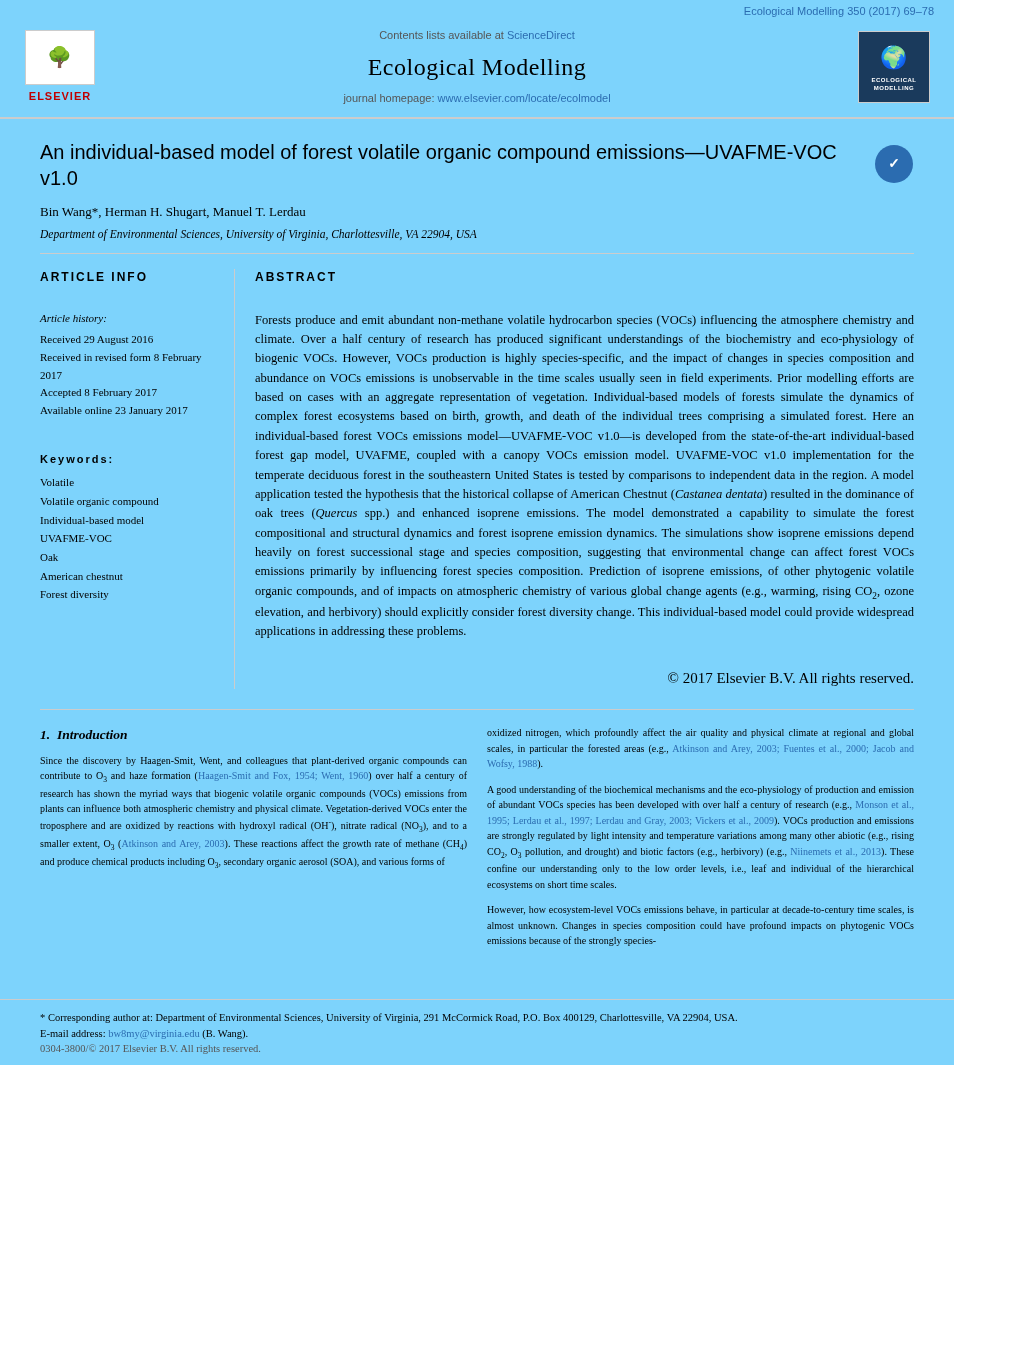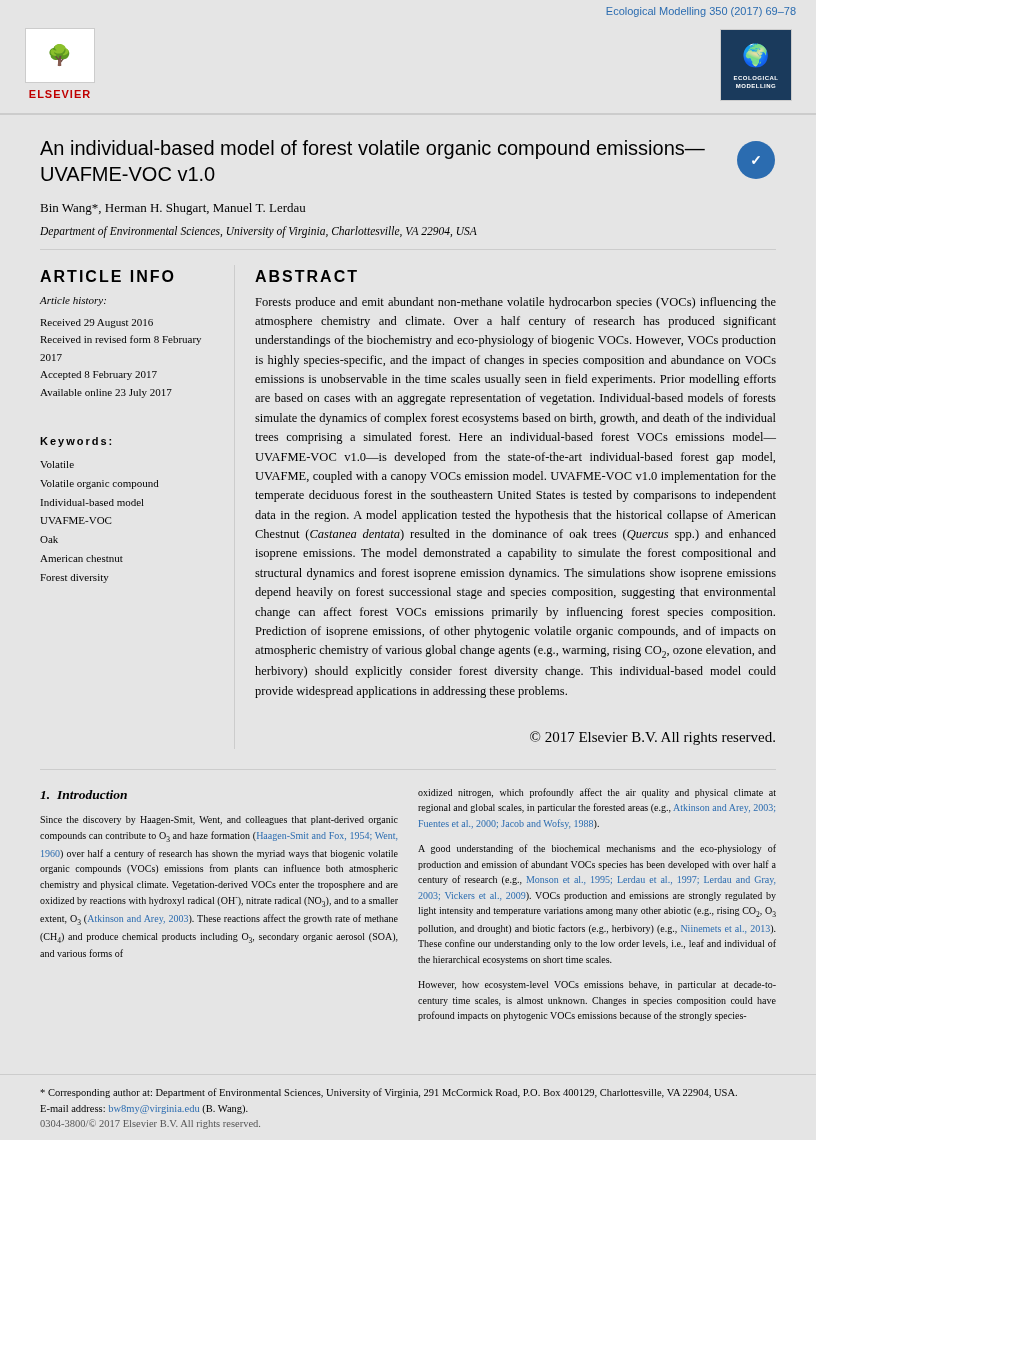--- a/index.html
+++ b/index.html
@@ -6,22 +6,22 @@
     body {
       font-family: 'Times New Roman', Times, serif;
       background: #fff;
       color: #000;
       width: 1020px;
       min-height: 1351px;
       font-size: 13px;
       line-height: 1.45;
     }
     .page-wrapper {
-      width: 816px;
-      background: #e5e5e5;
+      width: 954px;
+      background: #7dd3fc;
       padding: 0;
     }
     
     .journal-header {
       border-bottom: 2px solid #ccc;
       padding: 8px 20px 10px 20px;
       display: flex;
       align-items: center;
       justify-content: space-between;
       position: relative;
@@ -189,26 +189,26 @@
     .left-col {
       width: 195px;
       flex-shrink: 0;
       border-right: 1px solid #ccc;
       padding-right: 15px;
     }
     .right-col {
       flex: 1;
     }
     .section-label {
-      font-size: 16px;
+      font-size: 12px;
       font-family: Arial, sans-serif;
       letter-spacing: 2px;
       font-weight: bold;
       color: #000;
-      margin-bottom: 4px;
+      margin-bottom: 24px;
     }
     .article-info-block {
       margin-bottom: 12px;
     }
     .article-info-block .info-title {
       font-size: 11px;
       font-style: italic;
       margin-bottom: 5px;
       color: #000;
     }
@@ -312,20 +312,31 @@
   <div class="citation-line">
     <span>Ecological Modelling 350 (2017) 69–78</span>
   </div>
 
   <div class="journal-header">
     <div class="elsevier-logo">
       <div class="logo-box">
         <span class="logo-tree">🌳</span>
       </div>
       <span class="elsevier-text">ELSEVIER</span>
+    </div>
+    <div class="journal-center">
+      <div class="journal-top-link">
+        <span>Contents lists available at</span>
+        <a href="#">ScienceDirect</a>
+      </div>
+      <div class="journal-title-main">Ecological Modelling</div>
+      <div class="journal-homepage">
+        <span>journal homepage:</span>
+        <a href="#">www.elsevier.com/locate/ecolmodel</a>
+      </div>
     </div>
     <div class="journal-right-logo">
       <div class="eco-logo-box">
         <span class="eco-icon">🌍</span>
         <span class="eco-title">ECOLOGICAL<br>MODELLING</span>
       </div>
     </div>
   </div>
 
   <div class="article-content">
@@ -345,21 +356,21 @@
 
     <div class="two-col">
 
       <div class="left-col">
         <div class="section-label">ARTICLE INFO</div>
         <div class="article-info-block">
           <div class="info-title">Article history:</div>
           <div class="info-row">Received 29 August 2016</div>
           <div class="info-row">Received in revised form 8 February 2017</div>
           <div class="info-row">Accepted 8 February 2017</div>
-          <div class="info-row">Available online 23 July 2017</div>
+          <div class="info-row">Available online 23 January 2017</div>
         </div>
         <div class="keywords-block">
           <div class="kw-title section-label">Keywords:</div>
           <div class="kw-item">Volatile</div>
           <div class="kw-item">Volatile organic compound</div>
           <div class="kw-item">Individual-based model</div>
           <div class="kw-item">UVAFME-VOC</div>
           <div class="kw-item">Oak</div>
           <div class="kw-item">American chestnut</div>
           <div class="kw-item">Forest diversity</div>

